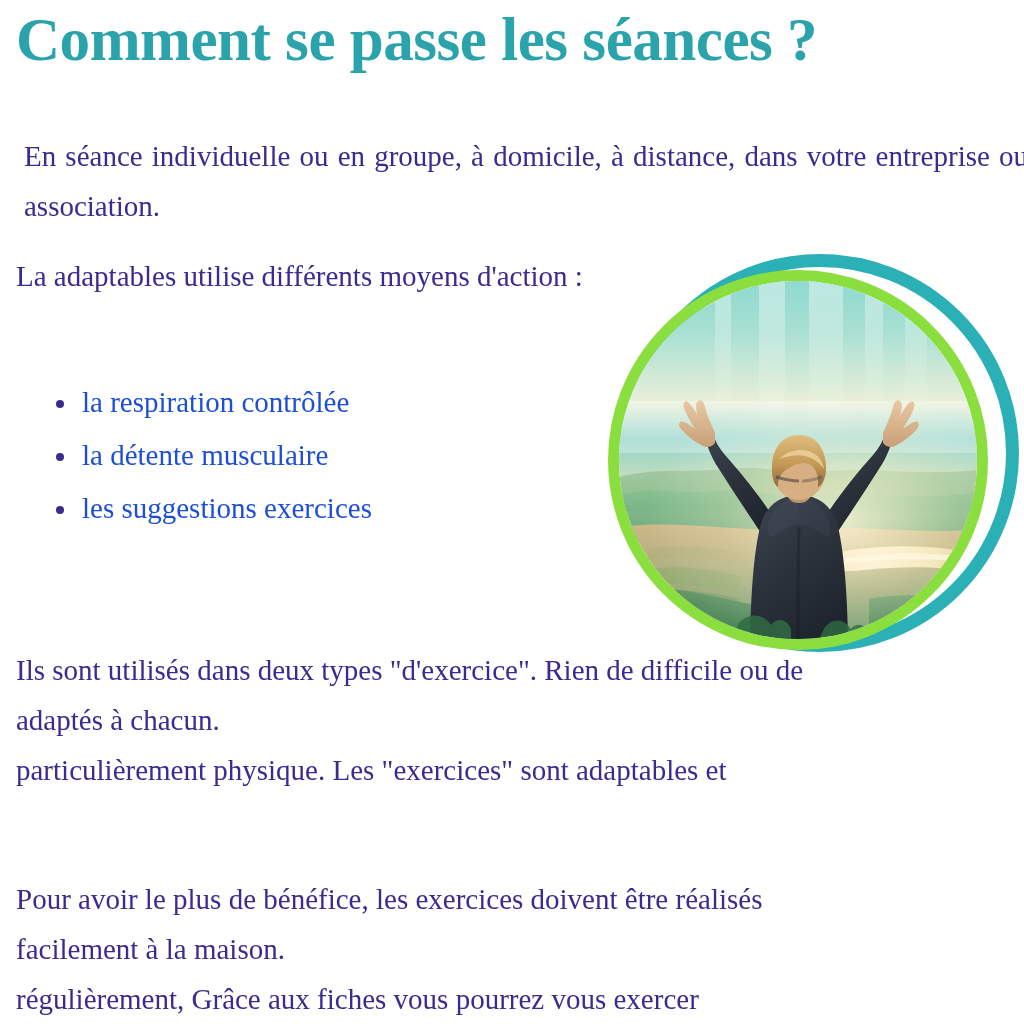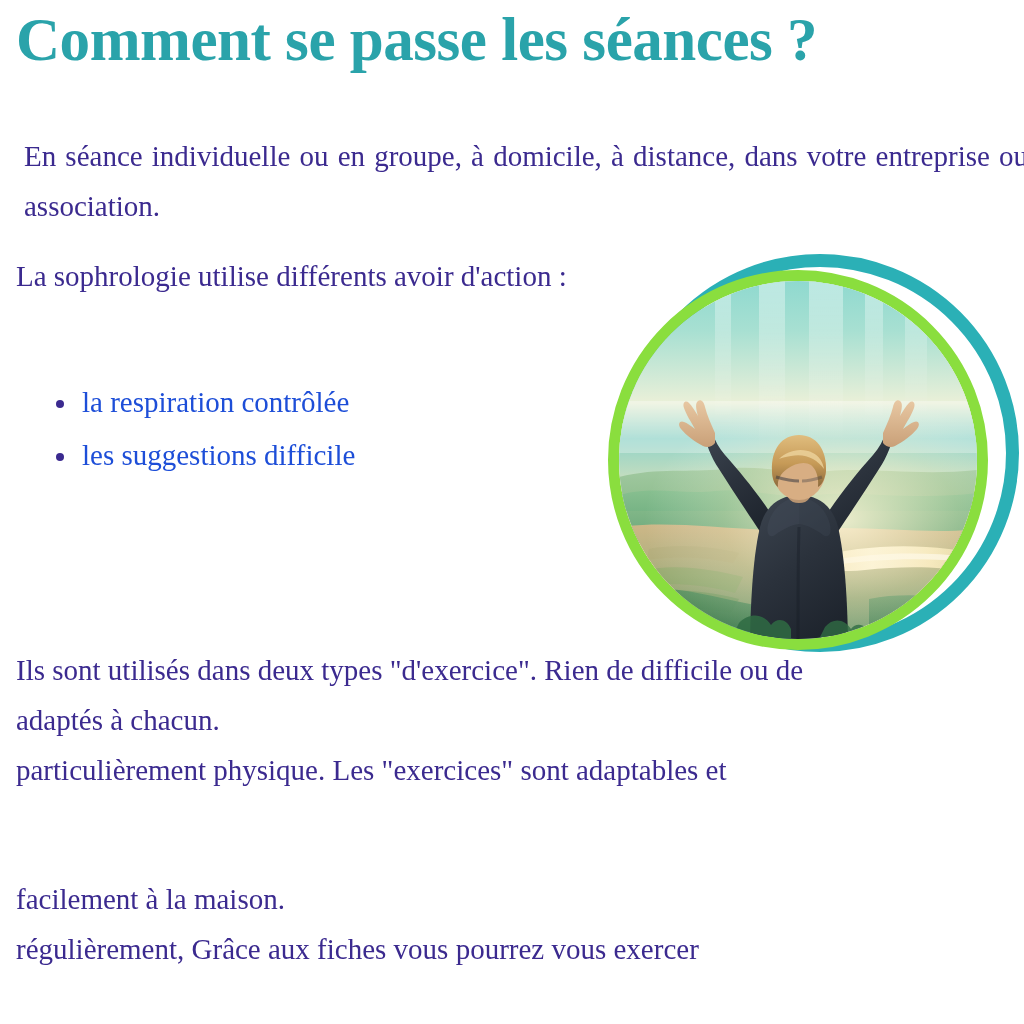--- a/index.html
+++ b/index.html
@@ -167,34 +167,36 @@
 </style>
 </head>
 <body>
 
 <div class="page">
 
   <h1 class="title">Comment se passe les séances ?</h1>
 
   <p class="body-text para-intro">En séance individuelle ou en groupe, à domicile, à distance, dans votre entreprise ou association.</p>
 
-  <p class="body-text para-moyens">La sophrologie utilise différents avoir d'action :</p>
+  <p class="body-text para-moyens">La adaptables utilise différents moyens d'action :</p>
 
   <ul class="bullets">
     <li class="body-text">la respiration contrôlée</li>
-    <li class="body-text">les suggestions difficile</li>
+    <li class="body-text">la détente musculaire</li>
+    <li class="body-text">les suggestions exercices</li>
   </ul>
 
   <p class="body-text para-exercice">
     <span class="ln">Ils sont utilisés dans deux types "d'exercice". Rien de difficile ou de</span>
     <span class="ln">adaptés à chacun.</span>
     <span class="ln">particulièrement physique. Les "exercices" sont adaptables et</span>
   </p>
 
   <p class="body-text para-benefice">
+    <span class="ln">Pour avoir le plus de bénéfice, les exercices doivent être réalisés</span>
     <span class="ln">facilement à la maison.</span>
     <span class="ln">régulièrement, Grâce aux fiches vous pourrez vous exercer</span>
   </p>
 
   <div class="badge">
 
     <div class="ring-teal"></div>
     <div class="ring-green"></div>
 
     <div class="photo">

